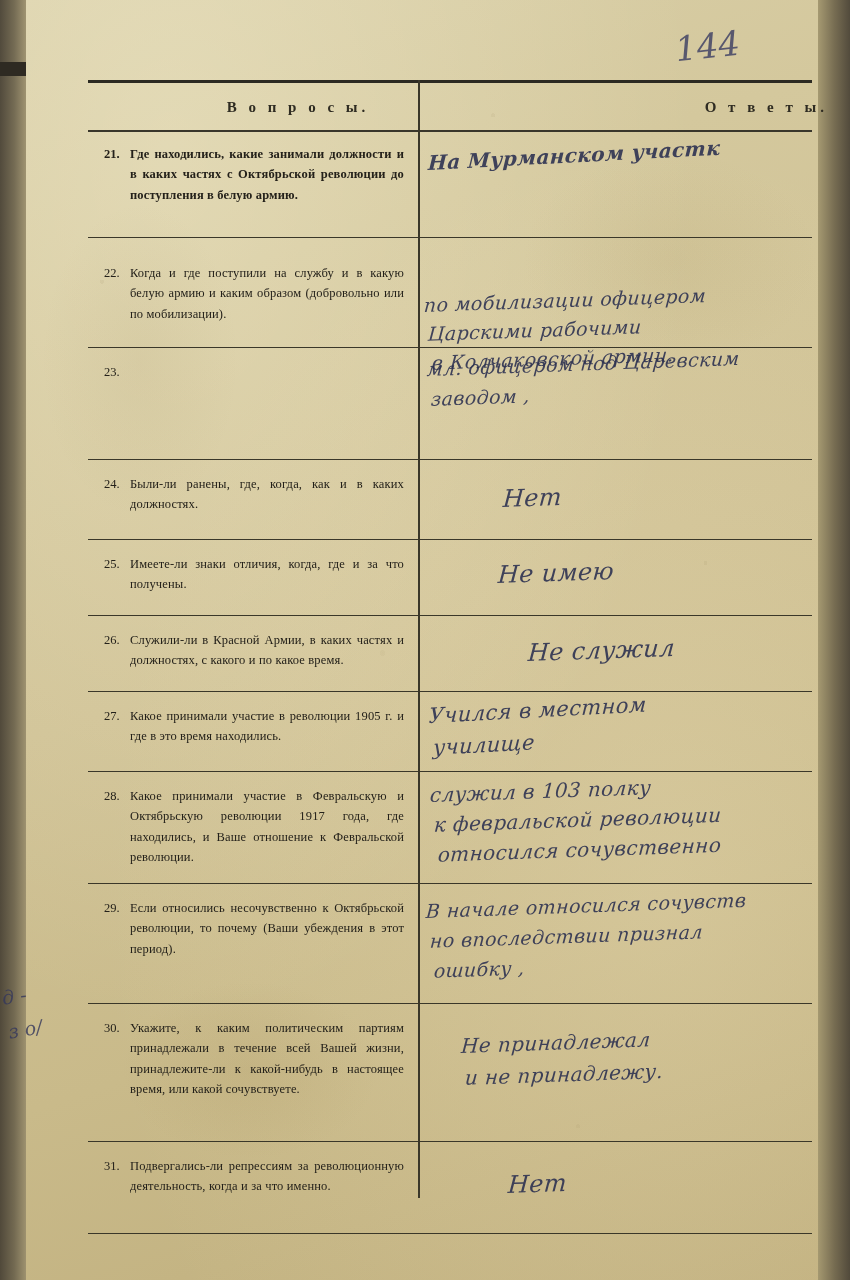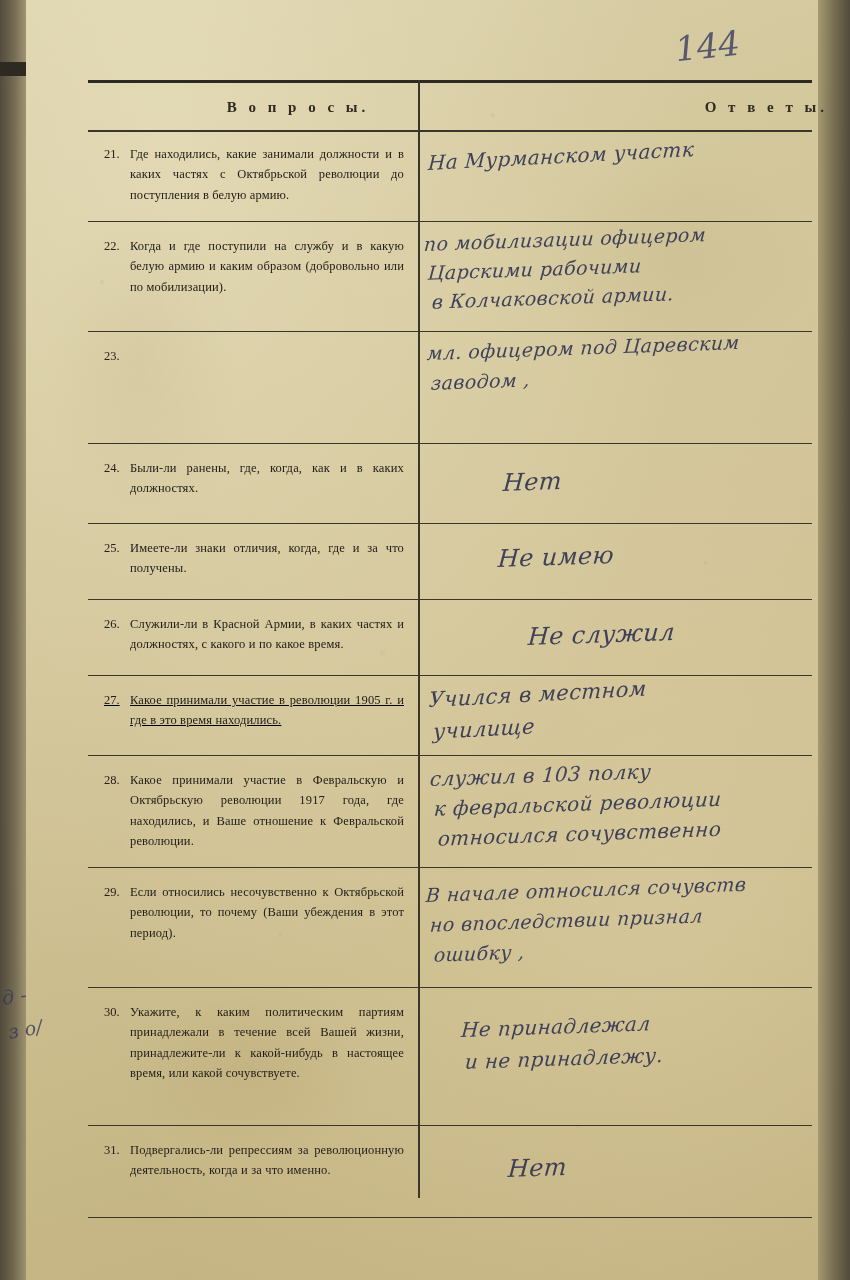--- a/index.html
+++ b/index.html
@@ -207,32 +207,32 @@
   <div class="rule-top"></div>
   <div class="rule-head"></div>
   <div class="col-divider"></div>
 
   <div class="head-row">
     <div class="head-cell head-q">В о п р о с ы.</div>
     <div class="head-cell head-a">О т в е т ы.</div>
   </div>
 
   <div class="rows" id="rows">
-      <div class="row" style="height: 92px;">
+      <div class="row" style="height: 108px; font-weight: bold;">
         <div class="q-cell">
           <div class="q-num">21.</div>
           <div class="q-text">Где находились, какие занимали должности и в каких частях с Октябрьской революции до поступления в белую армию.</div>
         </div>
         <div class="a-cell">
           <div class="hand" style="position: absolute; left: 10px; top: 18px; font-size: 20px; line-height: 30px; transform: rotate(-3deg) skewX(-6deg);">
             <span class="hand-line" style="margin-left: 0px;">На Мурманском участк</span>
           </div>
         </div>
       </div>
-      <div class="row" style="height: 110px;">
+      <div class="row" style="height: 110px; align-items: center;">
         <div class="q-cell">
           <div class="q-num">22.</div>
           <div class="q-text">Когда и где поступили на службу и в какую белую армию и каким образом (добровольно или по мобилизации).</div>
         </div>
         <div class="a-cell">
           <div class="hand" style="position: absolute; left: 4px; top: 8px; font-size: 19px; line-height: 29px; transform: rotate(-2deg) skewX(-6deg);">
             <span class="hand-line" style="margin-left: 0px;">по мобилизации офицером</span>
             <span class="hand-line" style="margin-left: 6px;">Царскими рабочими</span>
             <span class="hand-line" style="margin-left: 12px;">в Колчаковской армии.</span>
           </div>
@@ -275,21 +275,21 @@
         <div class="q-cell">
           <div class="q-num">26.</div>
           <div class="q-text">Служили-ли в Красной Армии, в каких частях и должностях, с какого и по какое время.</div>
         </div>
         <div class="a-cell">
           <div class="hand" style="position: absolute; left: 110px; top: 22px; font-size: 24px; line-height: 30px; transform: rotate(-2deg) skewX(-6deg);">
             <span class="hand-line" style="margin-left: 0px;">Не служил</span>
           </div>
         </div>
       </div>
-      <div class="row" style="height: 80px; text-decoration: underline;">
+      <div class="row" style="height: 80px;">
         <div class="q-cell">
           <div class="q-num">27.</div>
           <div class="q-text">Какое принимали участие в революции 1905 г. и где в это время находились.</div>
         </div>
         <div class="a-cell">
           <div class="hand" style="position: absolute; left: 10px; top: 8px; font-size: 21px; line-height: 32px; transform: rotate(-3deg) skewX(-6deg);">
             <span class="hand-line" style="margin-left: 0px;">Учился в местном</span>
             <span class="hand-line" style="margin-left: 6px;">училище</span>
           </div>
         </div>

